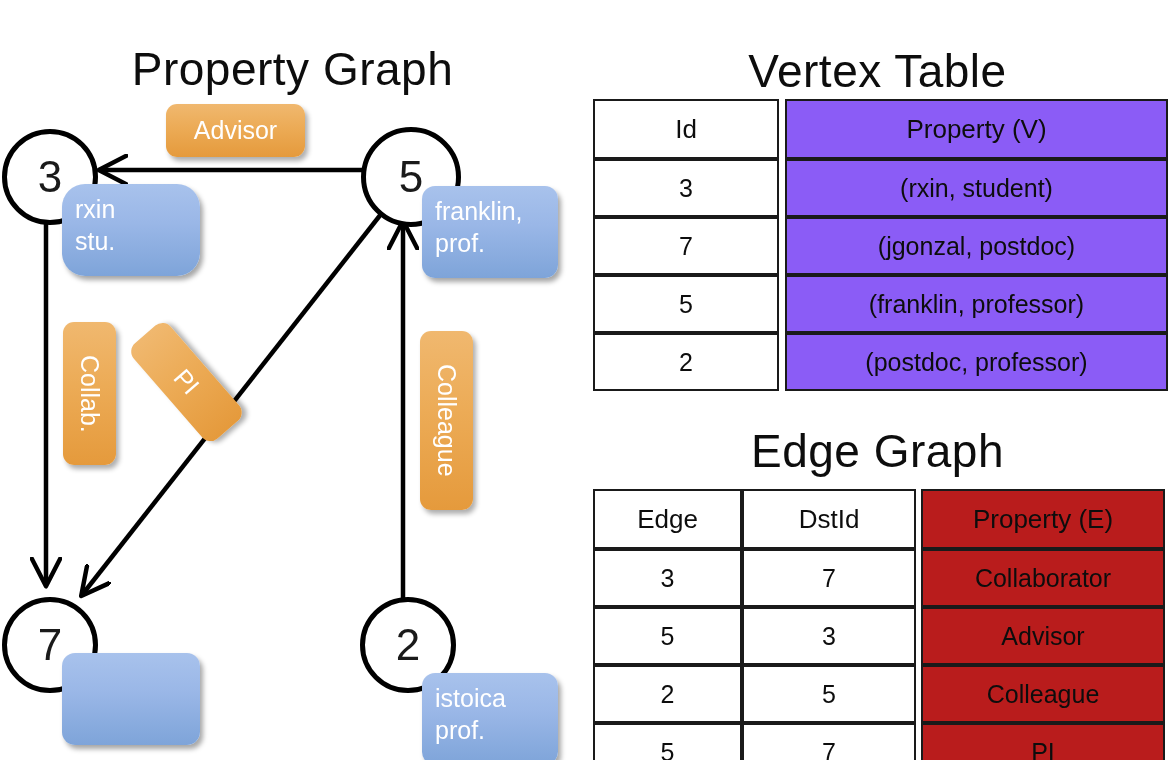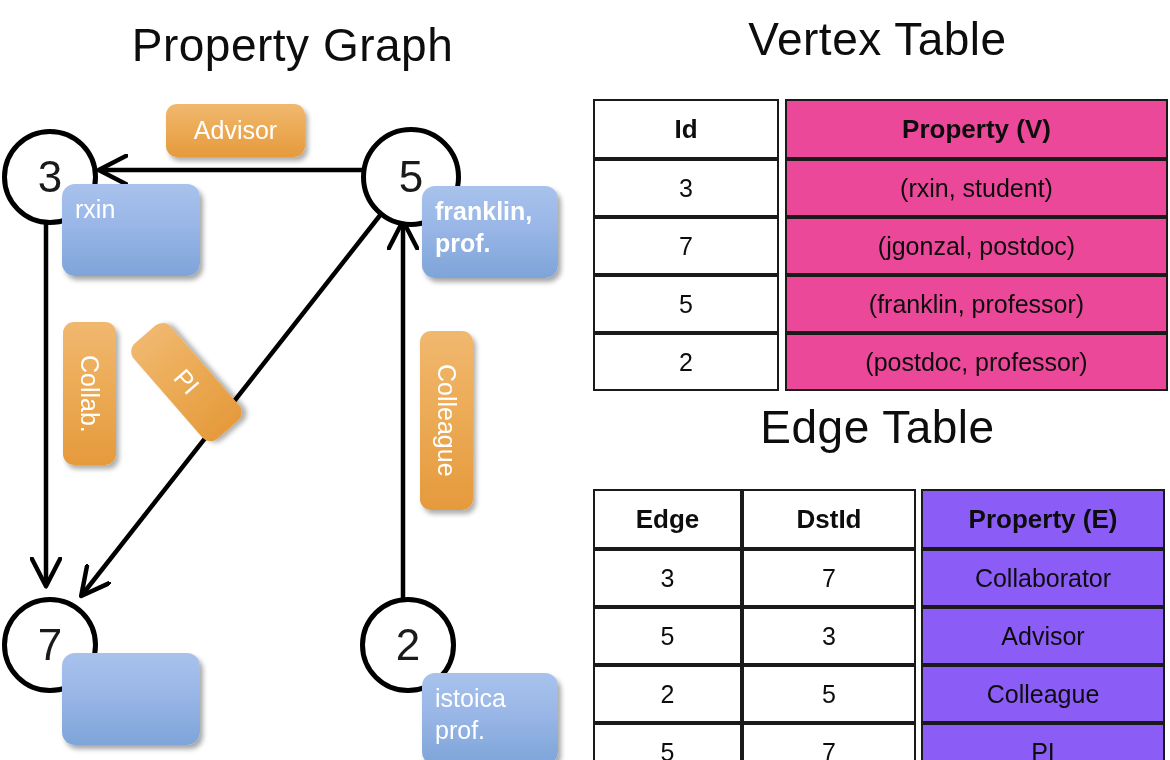--- a/index.html
+++ b/index.html
@@ -1,23 +1,23 @@
 <!DOCTYPE html>
 <html><head>
 <meta charset="utf-8">
 <style>
   html,body{margin:0;padding:0;background:#fff;}
   body{width:1170px;height:760px;overflow:hidden;font-family:"Liberation Sans",sans-serif;color:#000;}
   #root{position:relative;width:1170px;height:760px;}
 
   
   .title{position:absolute;font-size:46px;font-weight:400;letter-spacing:.5px;color:#0d0d0d;
-         text-align:center;white-space:nowrap;font-family:"Liberation Sans",sans-serif;}
+         text-align:center;white-space:nowrap;font-family:"Liberation Sans",sans-serif;margin-top:24px;}
   #pg-title{left:0;top:18px;width:585px;}
-  #vt-title{left:585px;top:12px;width:585px;}
+  #vt-title{left:585px;top:20px;width:585px;}
   #et-title{left:585px;top:400px;width:585px;}
 
   
   #graph{position:absolute;left:0;top:0;width:585px;height:760px;}
   #edges{position:absolute;left:0;top:0;width:585px;height:760px;}
 
   .node{position:absolute;border:5px solid #000;border-radius:50%;background:#fff;
         display:flex;align-items:center;justify-content:center;
         font-size:44px;line-height:1;color:#1a1a1a;font-family:"Liberation Sans",sans-serif;}
 
@@ -33,34 +33,34 @@
           display:flex;align-items:center;justify-content:center;
           font-size:25px;font-family:"Liberation Sans",sans-serif;box-sizing:border-box;}
   .elabel.vert > span{writing-mode:vertical-rl;text-orientation:mixed;white-space:nowrap;}
   .elabel.rot{transform:rotate(-41deg);}
   .elabel.rot > span{writing-mode:vertical-rl;text-orientation:mixed;white-space:nowrap;}
 
   
   table.tbl{position:absolute;border-collapse:separate;border-spacing:0;table-layout:fixed;}
   table.tbl td{border:2px solid #1a1a1a;font-size:25px;text-align:center;color:#0d0d0d;
                font-family:"Liberation Sans",sans-serif;padding:0;}
-  table.tbl td.hd{font-weight:bold;font-size:26px;}
+  table.tbl td.hd{font-weight:normal;font-size:26px;}
   .cell-white{background:#fff;}
-  .cell-blue{background:#ec4899;}
-  .cell-peach{background:#8b5cf6;}
+  .cell-blue{background:#8b5cf6;}
+  .cell-peach{background:#b91c1c;}
   .gap{border:none !important;background:transparent !important;width:6px;padding:0;}
 </style>
 </head>
 <body>
 
 <div id="root">
 
   <div class="title" id="pg-title">Property Graph</div>
   <div class="title" id="vt-title">Vertex Table</div>
-  <div class="title" id="et-title">Edge Table</div>
+  <div class="title" id="et-title">Edge Graph</div>
 
   <div id="graph">
 
     <svg id="edges" viewBox="0 0 585 760">
       <defs>
         <marker id="ah" viewBox="0 0 12 12" refX="10.5" refY="6" markerWidth="7" markerHeight="7" orient="auto-start-reverse" markerUnits="strokeWidth">
           <path d="M0.5,0.6 L11,6 L0.5,11.4" fill="none" stroke="#000" stroke-width="1.7" stroke-linecap="round" stroke-linejoin="round"></path>
         </marker>
       </defs>
 
@@ -79,24 +79,25 @@
     <div class="node" style="left:361px;top:127px;width:90px;height:90px;">
       <span>5</span>
     </div>
     <div class="node" style="left:2px;top:597px;width:86px;height:86px;">
       <span>7</span>
     </div>
     <div class="node" style="left:360px;top:597px;width:86px;height:86px;">
       <span>2</span>
     </div>
 
-    <div class="prop-box" style="left:62px;top:184px;width:138px;height:92px;">
+    <div class="prop-box" style="left:62px;top:184px;width:138px;height:92px;border-radius:23px;">
       <div>rxin</div>
+      <div>stu.</div>
     </div>
-    <div class="prop-box" style="left:422px;top:186px;width:136px;height:92px;font-weight:bold;">
+    <div class="prop-box" style="left:422px;top:186px;width:136px;height:92px;">
       <div>franklin,</div>
       <div>prof.</div>
     </div>
     <div class="prop-box" style="left:62px;top:653px;width:138px;height:92px;">
     </div>
     <div class="prop-box" style="left:422px;top:653px;width:136px;height:92px;margin-top:20px;">
       <div>istoica</div>
       <div>prof.</div>
     </div>
 

